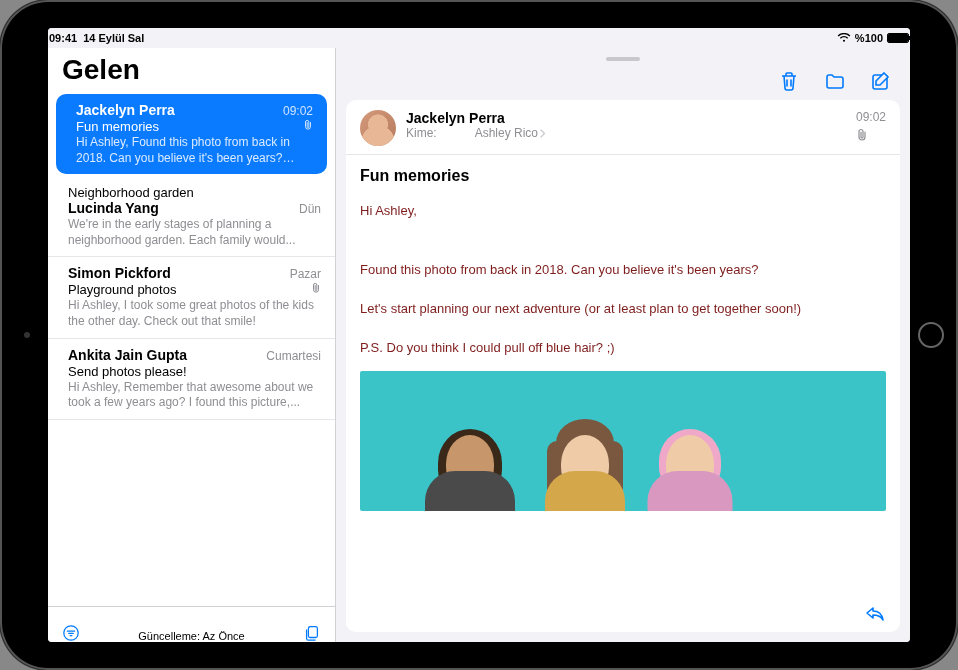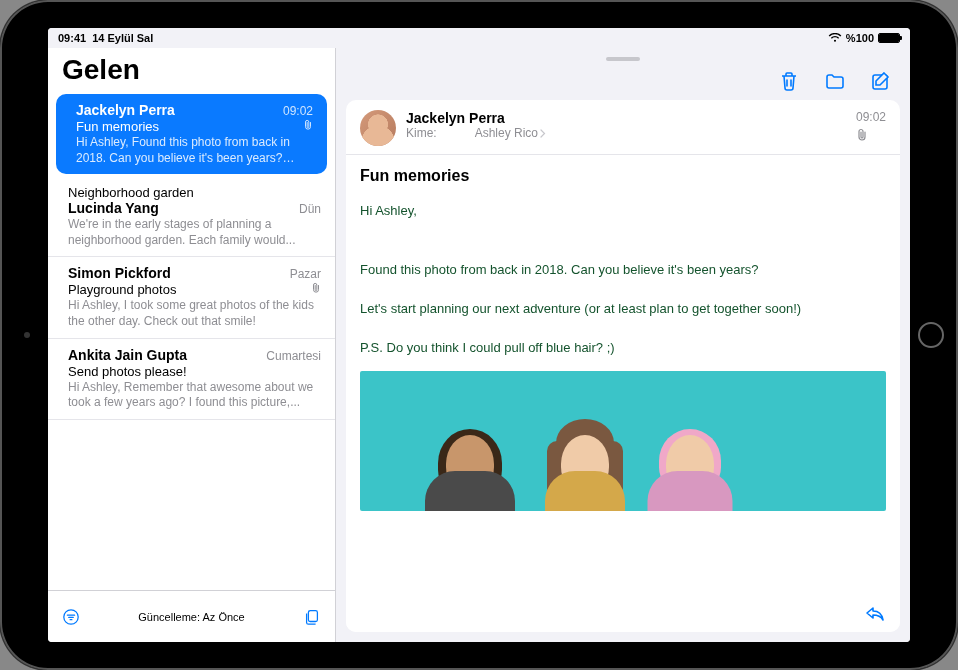--- a/index.html
+++ b/index.html
@@ -20,21 +20,21 @@
 .camera {
   position: absolute; left: 24px; top: 50%; transform: translateY(-50%);
   width: 6px; height: 6px; background: #333; border-radius: 50%;
 }
 .screen {
   width: 100%; height: 100%; background: #f2f2f7; border-radius: 4px;
   display: flex; flex-direction: column; overflow: hidden; position: relative;
 }
 .status-bar {
   height: 20px; display: flex; align-items: center; justify-content: space-between;
-  padding: 0 10px; font-size: 11px; font-weight: 600; color: #000;
+  padding: 0 1px; font-size: 11px; font-weight: 600; color: #000;
   background: #f2f2f7;
   gap: 18px;
 }
 .status-left { display: flex; gap: 6px; }
 .status-right { display: flex; align-items: center; gap: 4px; }
 .battery-icon { width: 22px; height: 10px; border: 1px solid #000; border-radius: 2px; position: relative; }
 .battery-icon::after { content: ''; position: absolute; right: -3px; top: 2px; width: 2px; height: 4px; background: #000; border-radius: 0 1px 1px 0; }
 .battery-fill { background: #000; width: 100%; height: 100%; border-radius: 1px; }
 .wifi-icon { width: 14px; height: 10px; }
 
@@ -71,21 +71,21 @@
 .email-item.selected .email-time { color: rgba(255,255,255,0.8); }
 .email-subject { font-size: 13px; color: #000; margin-top: 1px; }
 .email-item.selected .email-subject { color: #fff; }
 .email-preview { font-size: 12px; color: #8e8e93; line-height: 1.3; margin-top: 1px;
   display: -webkit-box; -webkit-line-clamp: 2; -webkit-box-orient: vertical; overflow: hidden; }
 .email-item.selected .email-preview { color: rgba(255,255,255,0.85); }
 .attach-glyph { font-size: 11px; color: #8e8e93; margin-left: 2px; }
 .email-item.selected .attach-glyph { color: rgba(255,255,255,0.8); }
 
 .sidebar-footer {
-  height: 52px; border-top: 1px solid #d1d1d6; display: flex; align-items: center;
+  height: 36px; border-top: 1px solid #d1d1d6; display: flex; align-items: flex-end;
   justify-content: space-between; padding: 0 14px; font-size: 11px; color: #000;
 }
 .filter-btn, .copies-btn { color: #007aff; cursor: pointer; }
 .filter-icon, .copy-icon { width: 18px; height: 18px; }
 .footer-center { flex: 1; text-align: center; }
 
 .content {
   flex: 1; background: #f2f2f7; display: flex; flex-direction: column;
 }
 .sheet-handle {
@@ -120,21 +120,21 @@
 .to-line { font-size: 12px; color: #8e8e93; display: flex; align-items: center; gap: 2px; }
 .to-label { color: #8e8e93; }
 .to-value { color: #8e8e93; margin-left: 36px; }
 .chevron-right-small { width: 6px; height: 9px; fill: #c7c7cc; }
 .header-right { text-align: right; }
 .header-time { font-size: 12px; color: #8e8e93; }
 .header-attach { font-size: 12px; color: #8e8e93; margin-top: 4px; }
 
 .card-body { padding: 12px 14px; flex: 1; overflow: hidden; }
 .subject { font-size: 16px; font-weight: 700; color: #000; margin-bottom: 16px; }
-.body-text { font-size: 13px; color: #14532d; line-height: 1.5; white-space: pre-wrap; }
+.body-text { font-size: 13px; color: #7f1d1d; line-height: 1.5; white-space: pre-wrap; }
 
 .photo {
   margin: 14px 0 0 0; height: 140px; background: #3bc4c8; position: relative; overflow: hidden;
   border-radius: 2px;
 }
 .person { position: absolute; bottom: -20px; }
 .person .head { width: 48px; height: 58px; border-radius: 50% 50% 45% 45%; position: absolute; bottom: 38px; left: 50%; transform: translateX(-50%); }
 .person .body { width: 90px; height: 60px; border-radius: 30px 30px 0 0; position: absolute; bottom: 0; left: 50%; transform: translateX(-50%); }
 .person .hair { position: absolute; border-radius: 50%; }
 

